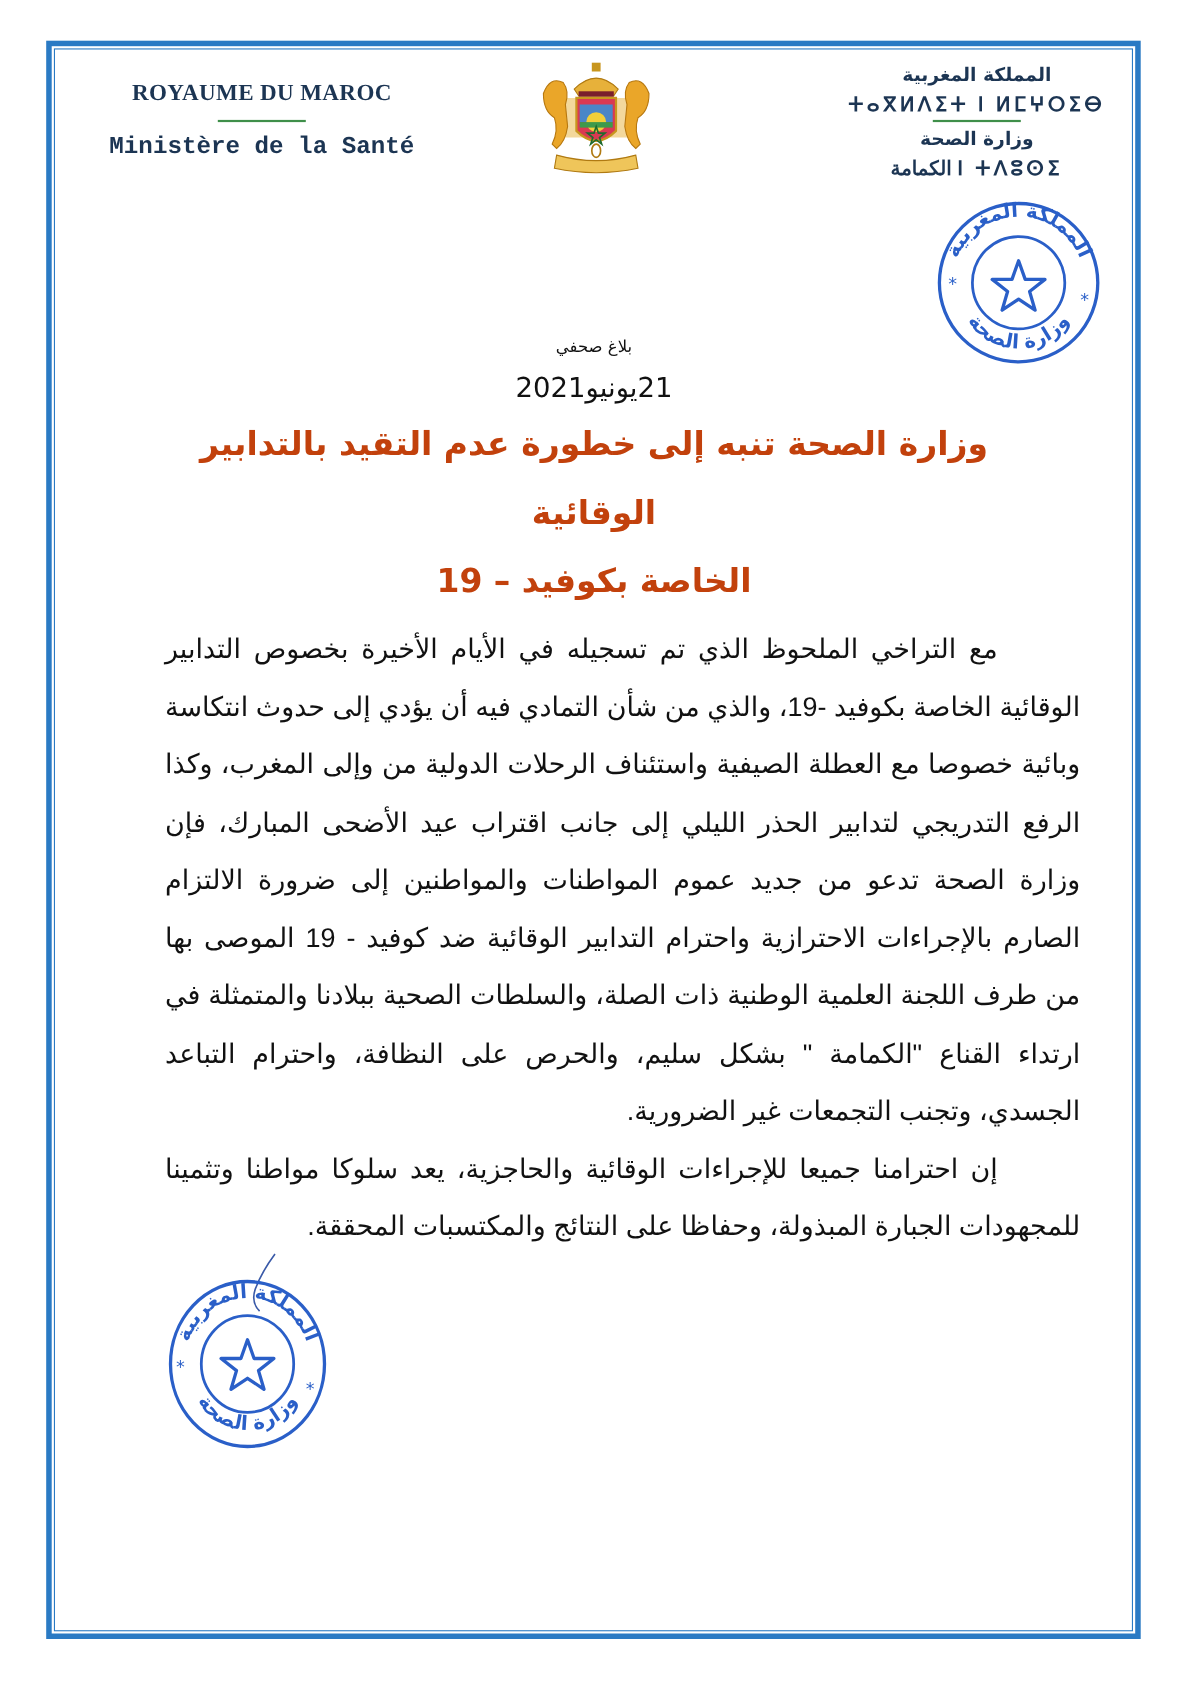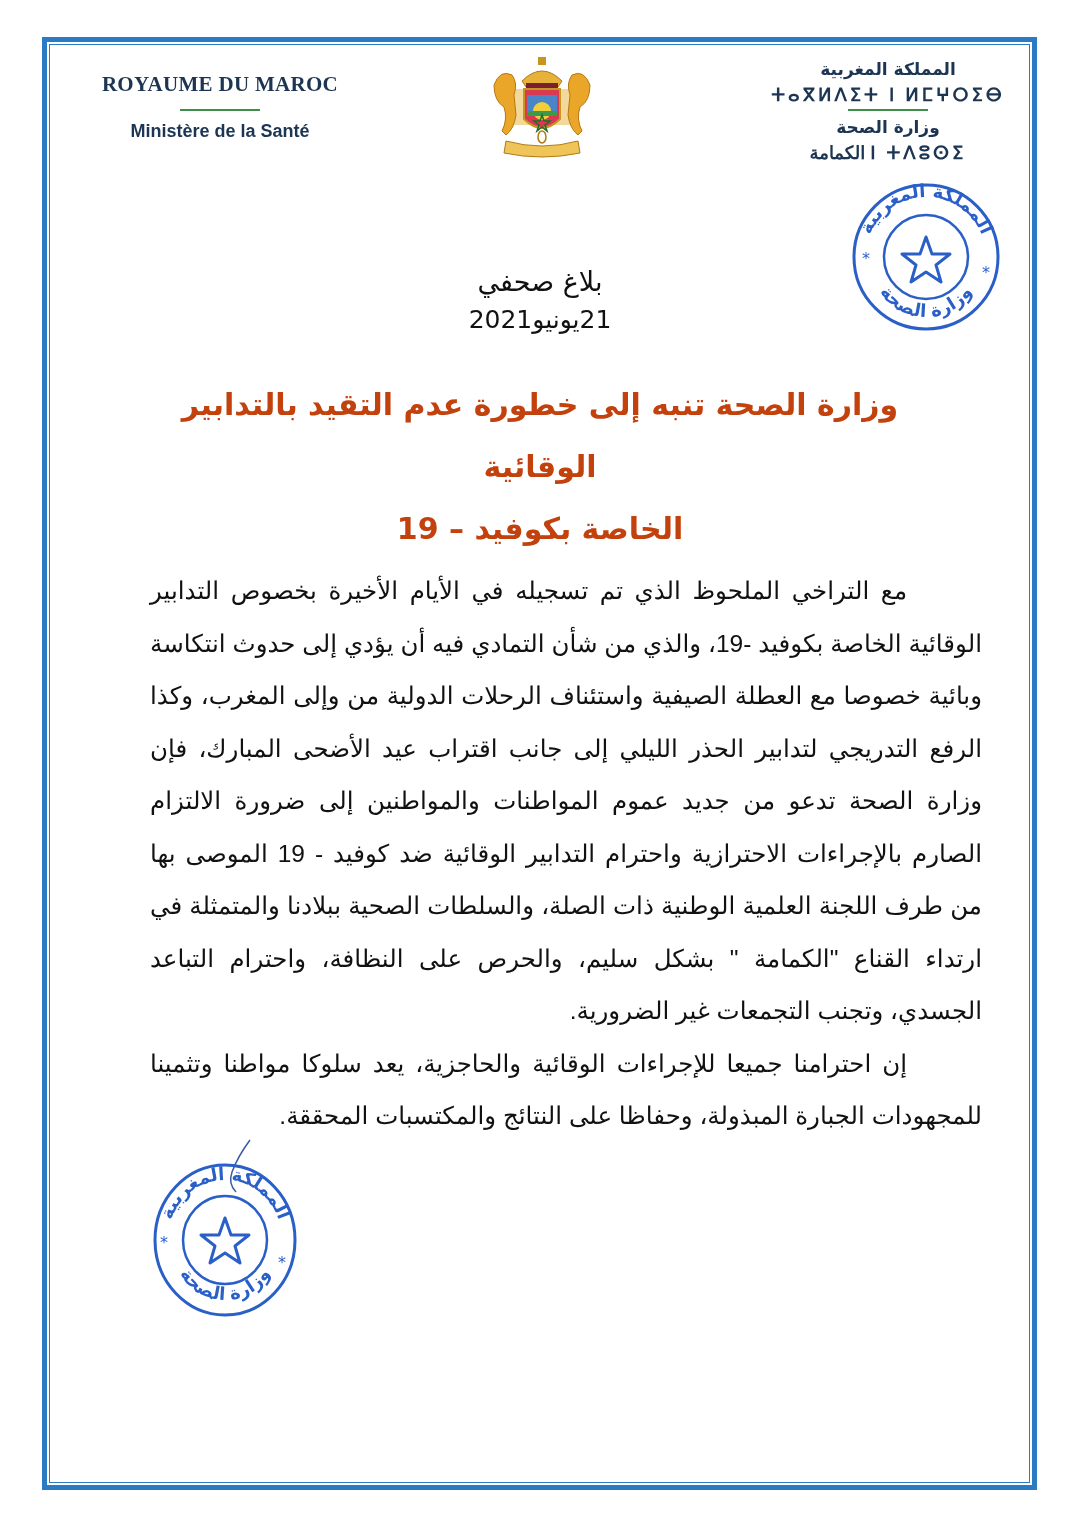--- a/index.html
+++ b/index.html
@@ -9,42 +9,42 @@
   }
   .frame-outer {
     position: absolute; left: 42px; top: 37px; width: 995px; height: 1453px;
     border: 5px solid #2a7ac4; box-sizing: border-box;
   }
   .frame-inner {
     position: absolute; left: 49px; top: 44px; width: 981px; height: 1439px;
     border: 1.5px solid #2a7ac4; box-sizing: border-box;
   }
   
-  .hdr-left { position: absolute; left: 70px; top: 72px; width: 300px; text-align: center; }
+  .hdr-left { position: absolute; left: 88px; top: 72px; width: 300px; text-align: center; }
   .hdr-left .kingdom {
     font-family: "Liberation Serif", serif; font-weight: bold; font-size: 21px; color: #1c3553; letter-spacing: 0.3px;
   }
   .hdr-left .rule { width: 80px; height: 2px; background: #3f8f4a; margin: 12px auto 10px auto; }
   .hdr-left .ministry {
-    font-family: Liberation Sans, sans-serif; font-weight: bold; font-size: 18px; color: #1c3553;
+    font-family: Liberation Mono, monospace; font-weight: bold; font-size: 22px; color: #1c3553;
   }
   
   .crest { position: absolute; left: 486px; top: 55px; width: 112px; height: 108px; }
   
   .hdr-right { position: absolute; left: 748px; top: 56px; width: 280px; text-align: center; color: #1c3553; }
   .hdr-right .ar { font-family: "DejaVu Sans", sans-serif; font-weight: bold; font-size: 17px; direction: rtl; line-height: 26px; }
   .hdr-right .tf { font-family: Liberation Sans, sans-serif; font-weight: bold; font-size: 18px; letter-spacing: 3px; line-height: 26px; }
   .hdr-right .rule { width: 80px; height: 2px; background: #3f8f4a; margin: 1px auto 3px auto; }
   
   .stamp { position: absolute; }
   .stamp-top { left: 846px; top: 182px; width: 160px; height: 150px; }
   .stamp-bottom { left: 150px; top: 1150px; width: 150px; height: 170px; }
   
   .press { position: absolute; left: 340px; top: 266px; width: 400px; text-align: center; direction: rtl; }
-  .press .kind { font-size: 27px; line-height: 32px; }
+  .press .kind { font-size: 15px; line-height: 32px; margin-top: 33px; }
   .press .date { font-size: 25px; line-height: 32px; margin-top: 6px; }
   .title {
     position: absolute; left: 130px; top: 374px; width: 820px; text-align: center; direction: rtl;
     font-weight: bold; font-size: 30px; line-height: 62px; color: #c2410c;
   }
   .body-text {
     position: absolute; left: 122px; top: 565px; width: 832px; direction: rtl; text-align: justify;
     font-family: "Liberation Sans", sans-serif; font-size: 24.5px; line-height: 52.5px; color: #111; margin-left: 28px;
   }
   .body-text p { margin: 0; text-indent: 75px; }

